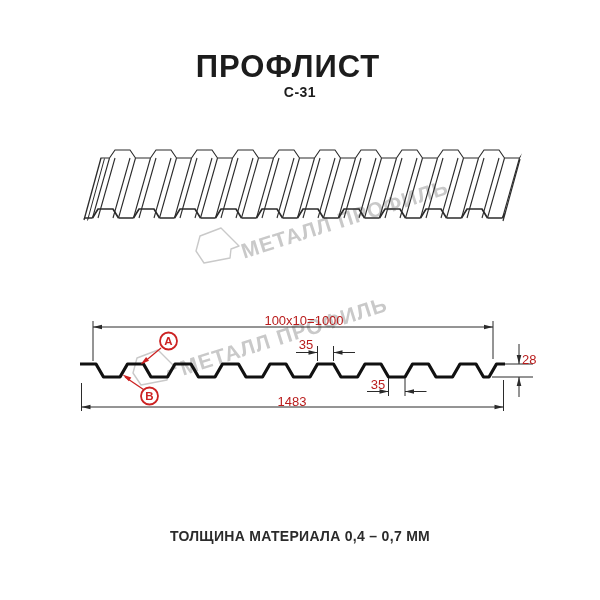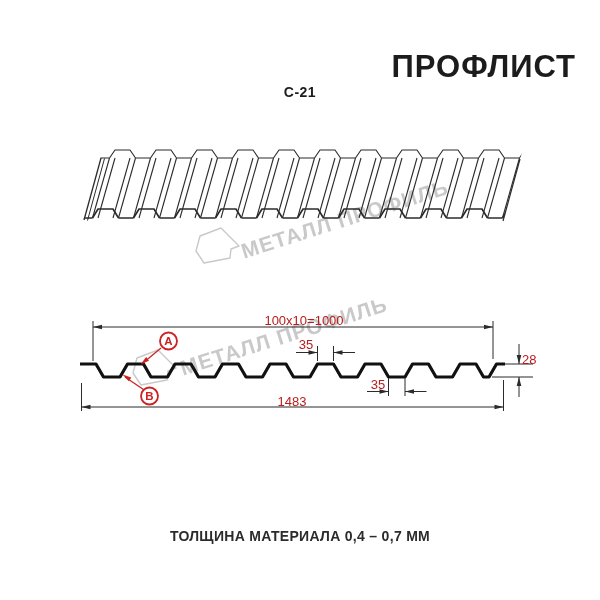--- a/index.html
+++ b/index.html
@@ -1,19 +1,19 @@
 <!DOCTYPE html>
 <html style="--red: #cc2222; --wm: #c9c9c9; --txt: #1c1c1c;"><head>
 <meta charset="utf-8">
 <style>
   html,body{margin:0;padding:0;background:#fff;}
   #canvas{position:relative;width:600px;height:600px;background:#fff;overflow:hidden;
           font-family:"Liberation Sans", sans-serif;}
   .abs{position:absolute;}
-  .title{left:0;top:49px;width:576px;text-align:right;font-size:31px;font-weight:700;
+  .title{left:0;top:49px;width:576px;text-align:center;font-size:31px;font-weight:700;
          letter-spacing:1px;color:var(--txt);}
   .subtitle{left:0;top:84px;width:600px;text-align:center;font-size:14px;font-weight:600;
          letter-spacing:.5px;color:var(--txt);}
   .footer{left:0;top:528px;width:600px;text-align:center;font-size:14px;font-weight:600;
          letter-spacing:.3px;color:#2b2b2b;}
   .wm{white-space:nowrap;font-size:21px;font-weight:700;letter-spacing:1px;
       color:var(--wm);line-height:22px;transform-origin:0 50%;transform:rotate(-17.6deg);
       z-index:1;}
   .wm-upper{left:242px;top:241px;}
   .wm-lower{left:181px;top:358px;}
@@ -23,21 +23,21 @@
   .dim-height{transform:translate(0,-50%);}
   .circlbl{z-index:4;font-size:11.5px;font-weight:700;color:var(--red);
            transform:translate(-50%,-52%);}
 </style>
 </head>
 <body>
 
 <div id="canvas">
 
   <div class="abs title">ПРОФЛИСТ</div>
-  <div class="abs subtitle">С-21</div>
+  <div class="abs subtitle">С-31</div>
 
   <div class="abs wm wm-upper">МЕТАЛЛ ПРОФИЛЬ</div>
   <div class="abs wm wm-lower">МЕТАЛЛ ПРОФИЛЬ</div>
 
   <svg id="drw" width="600" height="600" viewBox="0 0 600 600">
       <defs>
         <clipPath id="clip3d">
           <polygon points="82,225 104,145 524,145 502,225"></polygon>
         </clipPath>
       </defs>

